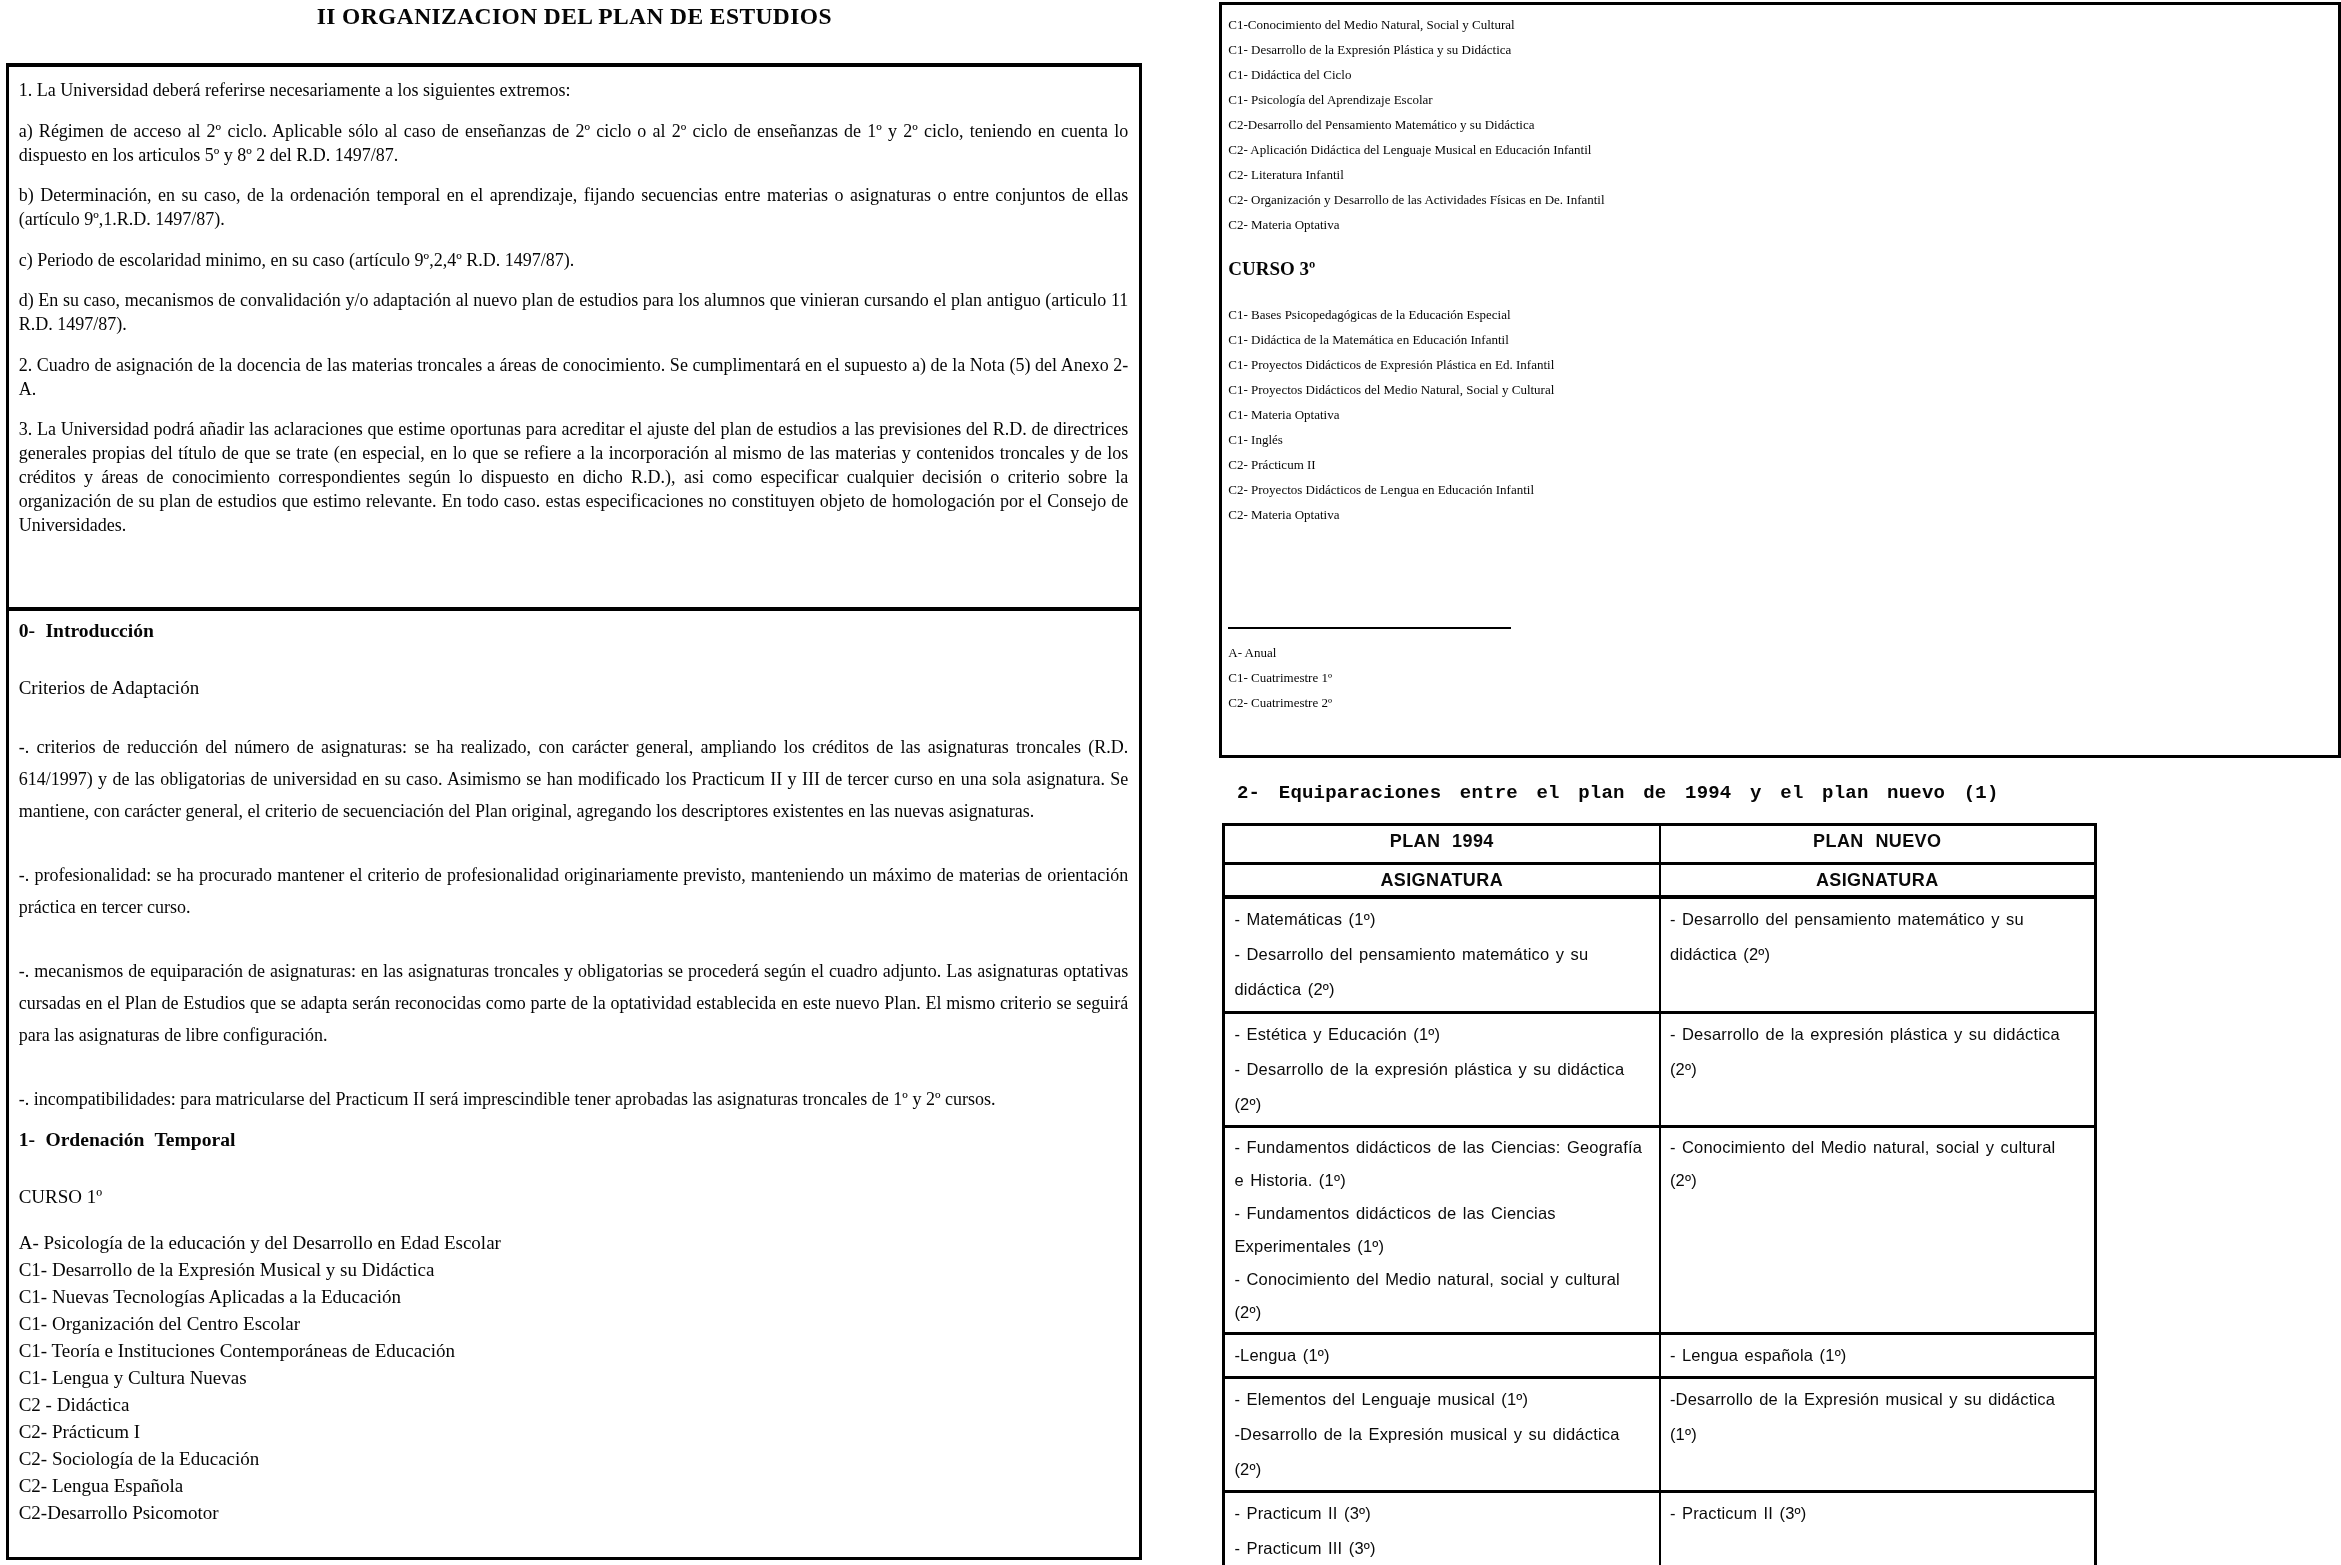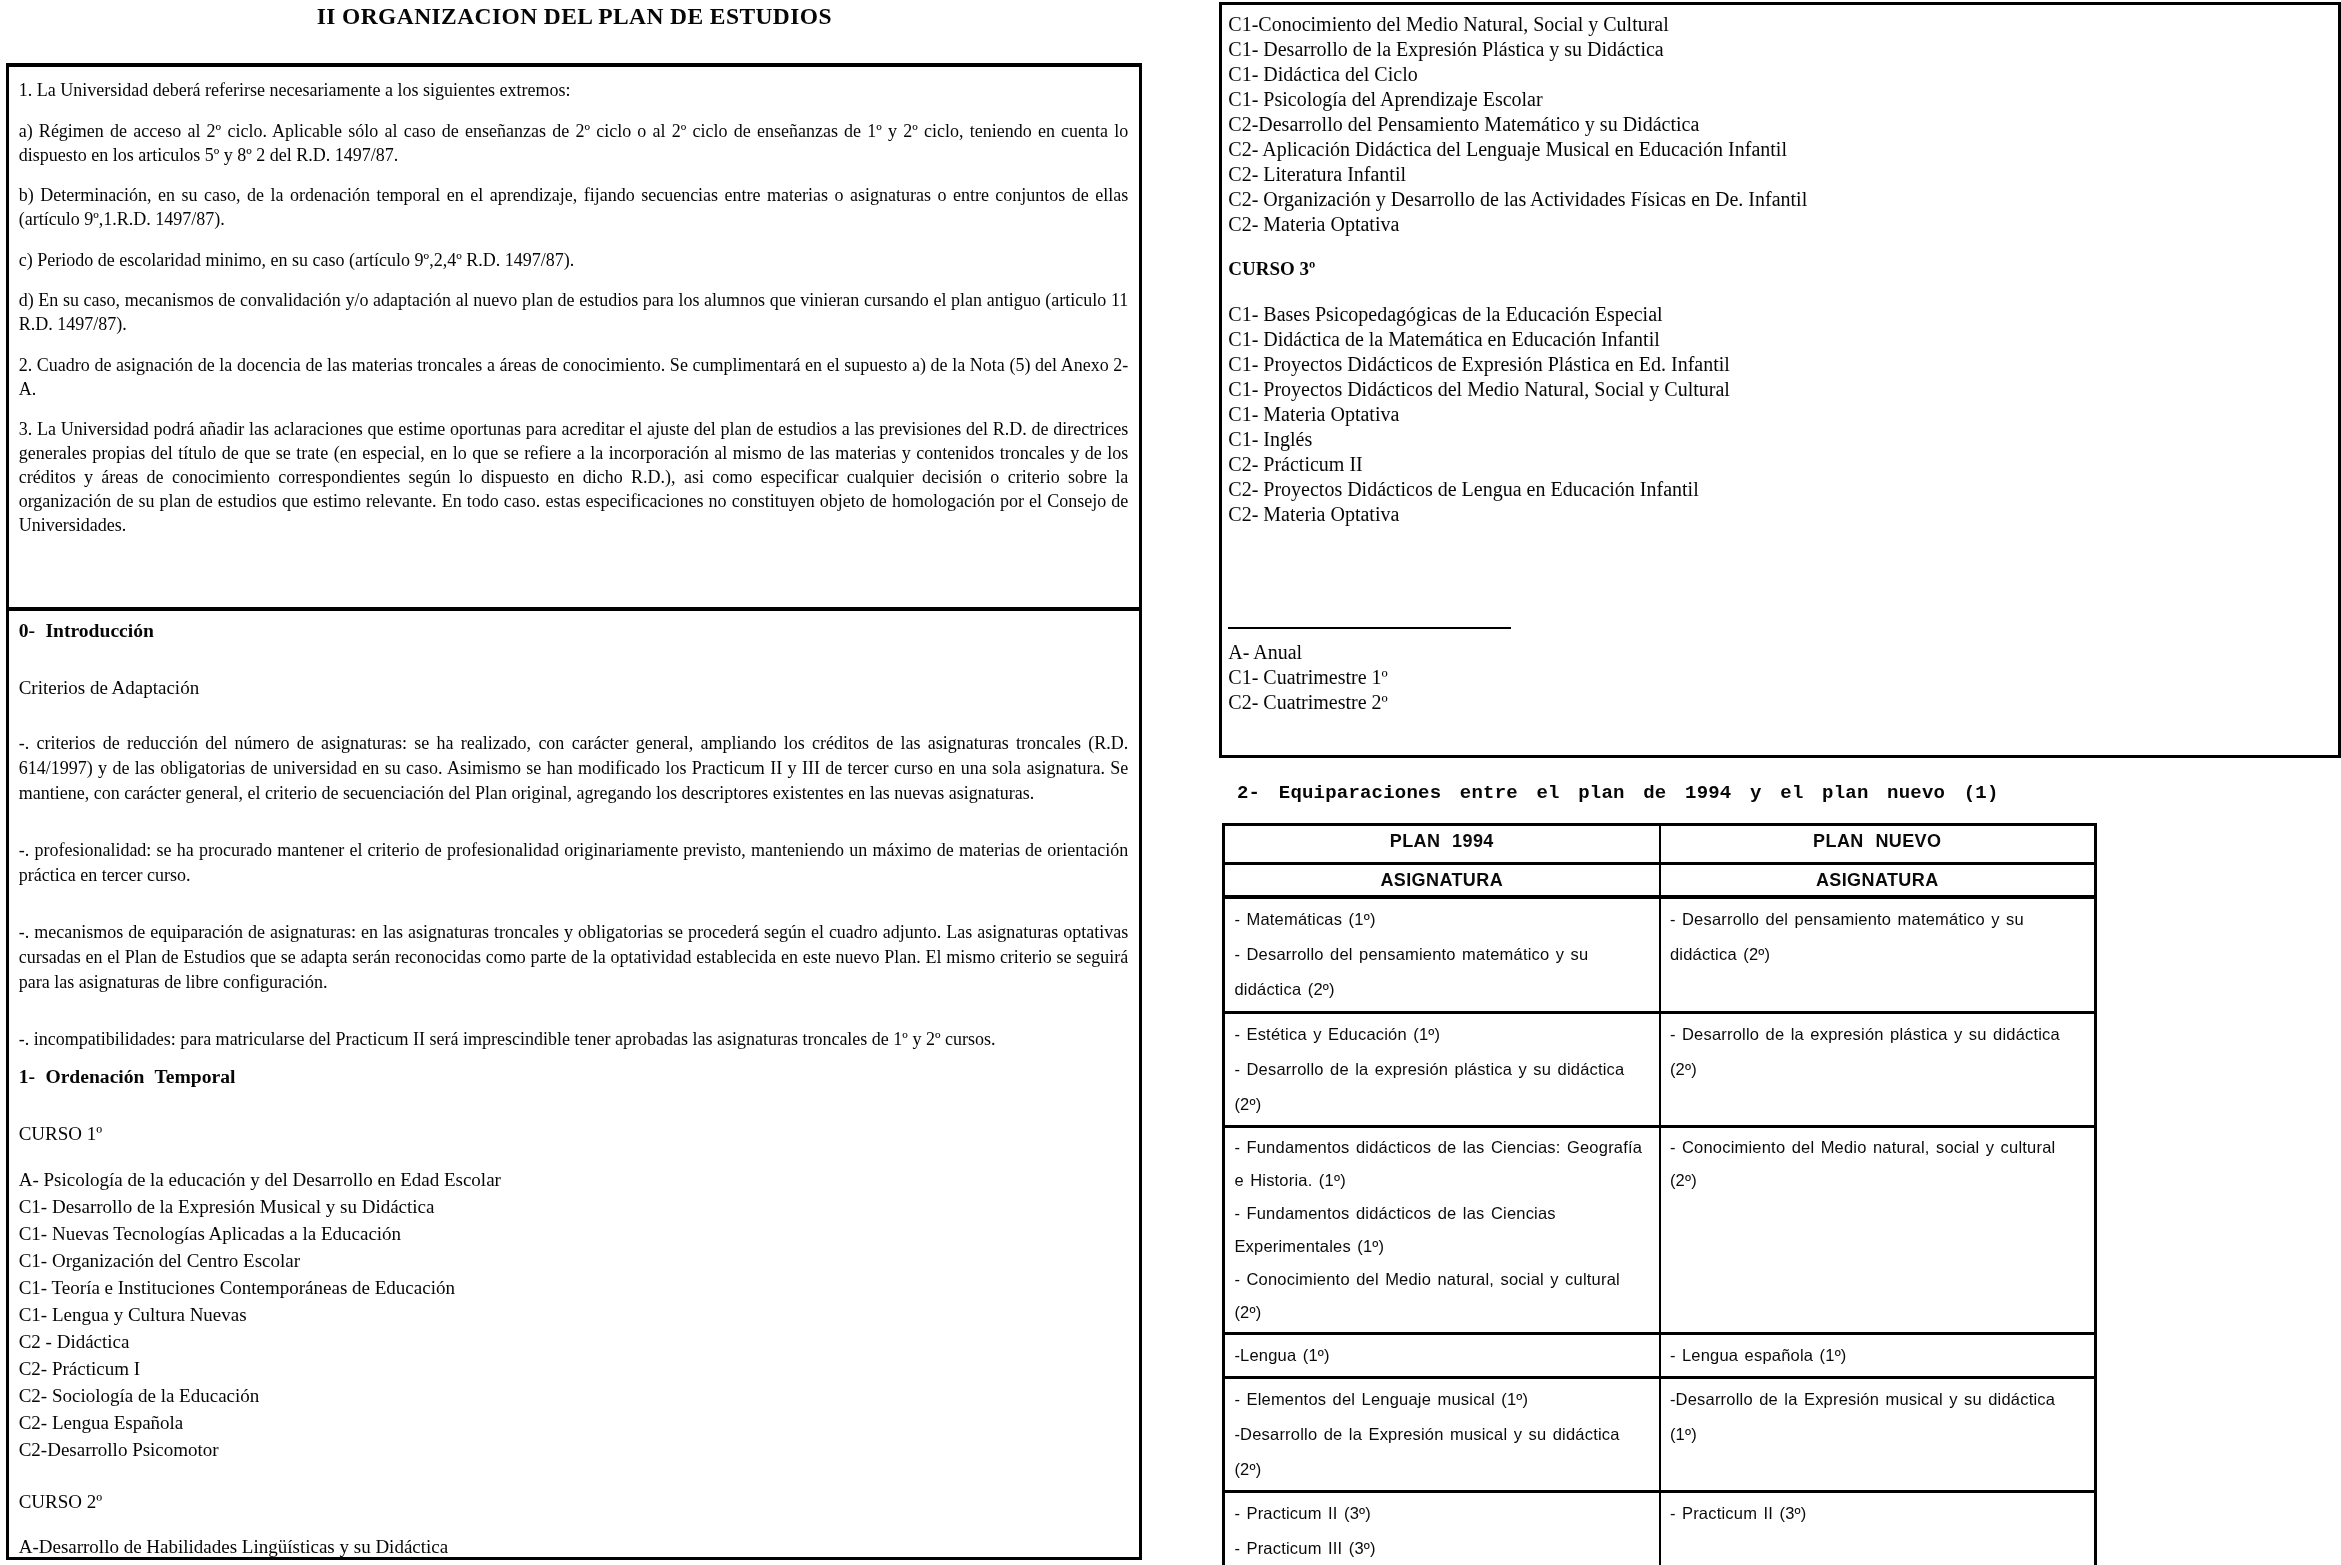--- a/index.html
+++ b/index.html
@@ -13,31 +13,31 @@
   }
 
   .box{ position:absolute; border:3.1px solid #000; background:#fff; overflow:hidden; }
   .box1{ left:6.3px; top:63px; width:1136px; height:566px; border-top-width:4.7px; padding:11px 11px 7.8px 9.4px; }
   .box2{ left:6.3px; top:607px; width:1136px; height:953px; border-top-width:4.7px; padding:9.4px 11px 7.8px 9.4px; }
   .rightbox{ left:1219px; top:1.6px; width:1122px; height:756px; padding:7.8px 7.8px 6.3px 6.3px; }
 
   .box1 p, .box2 p{
     font-size:18px; line-height:24px; text-align:justify; margin:0 0 16.5px 0;
   }
-  .box2 p{ line-height:25px; margin-bottom:14px;margin-top:32px; }
+  .box2 p{ line-height:32px; margin-bottom:14px;margin-top:32px; }
 
   .bold-heading{
     font-weight:bold; font-size:19.6px; word-spacing:5.5px; margin-bottom:35px;
   }
   .sub-heading{ font-size:19px; margin-bottom:22px; }
   .ordtemp{ margin-top:6.3px; margin-bottom:35px; }
   .curso-label{ font-size:19px; margin-bottom:20.4px; }
   .curso-label.gap-top{ margin-top:28px; }
   .list-item{ font-size:19px; line-height:27px; }
-  .rightbox .list-item{ font-size:20px; line-height:25px; }
+  .rightbox .list-item{ font-size:13px; line-height:25px; }
   .rb-spacer{ height:100px; }
   .rightbox .curso-label{ margin:20.4px 0 22px 0;font-weight:bold; }
   .legend-rule{ width:283px; border-top:2.4px solid #000; margin-bottom:11px; }
 
   .equiv-heading{
     position:absolute; left:1237px; top:782px; width:1067px;
     font-family:Liberation Mono, monospace; font-weight:bold;
     font-size:19px; word-spacing:7px; letter-spacing:0.2px;
   }
 

